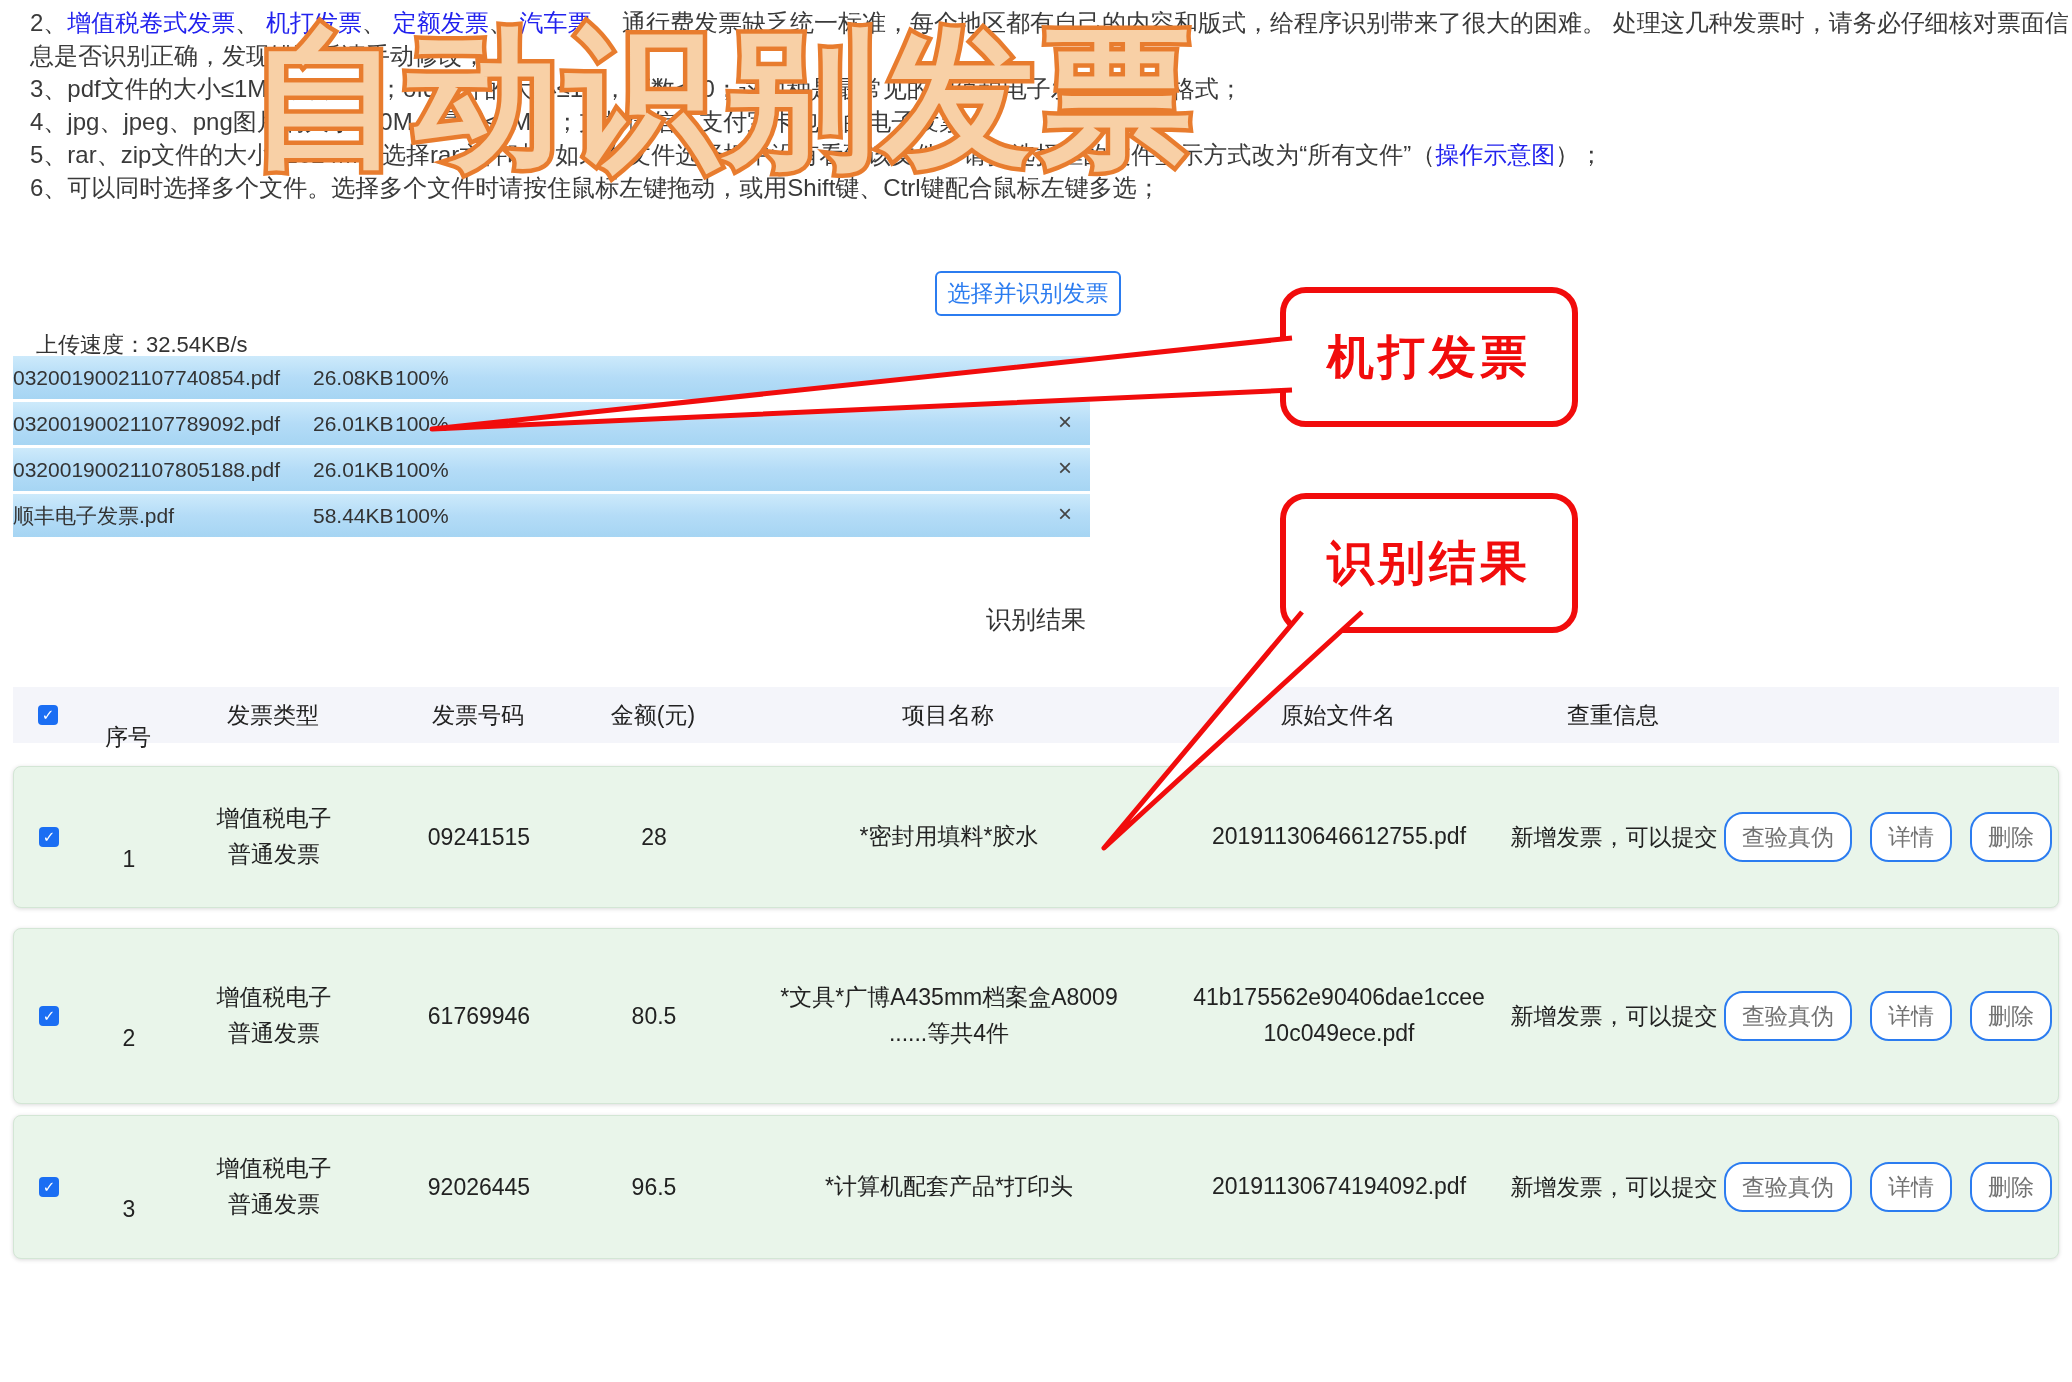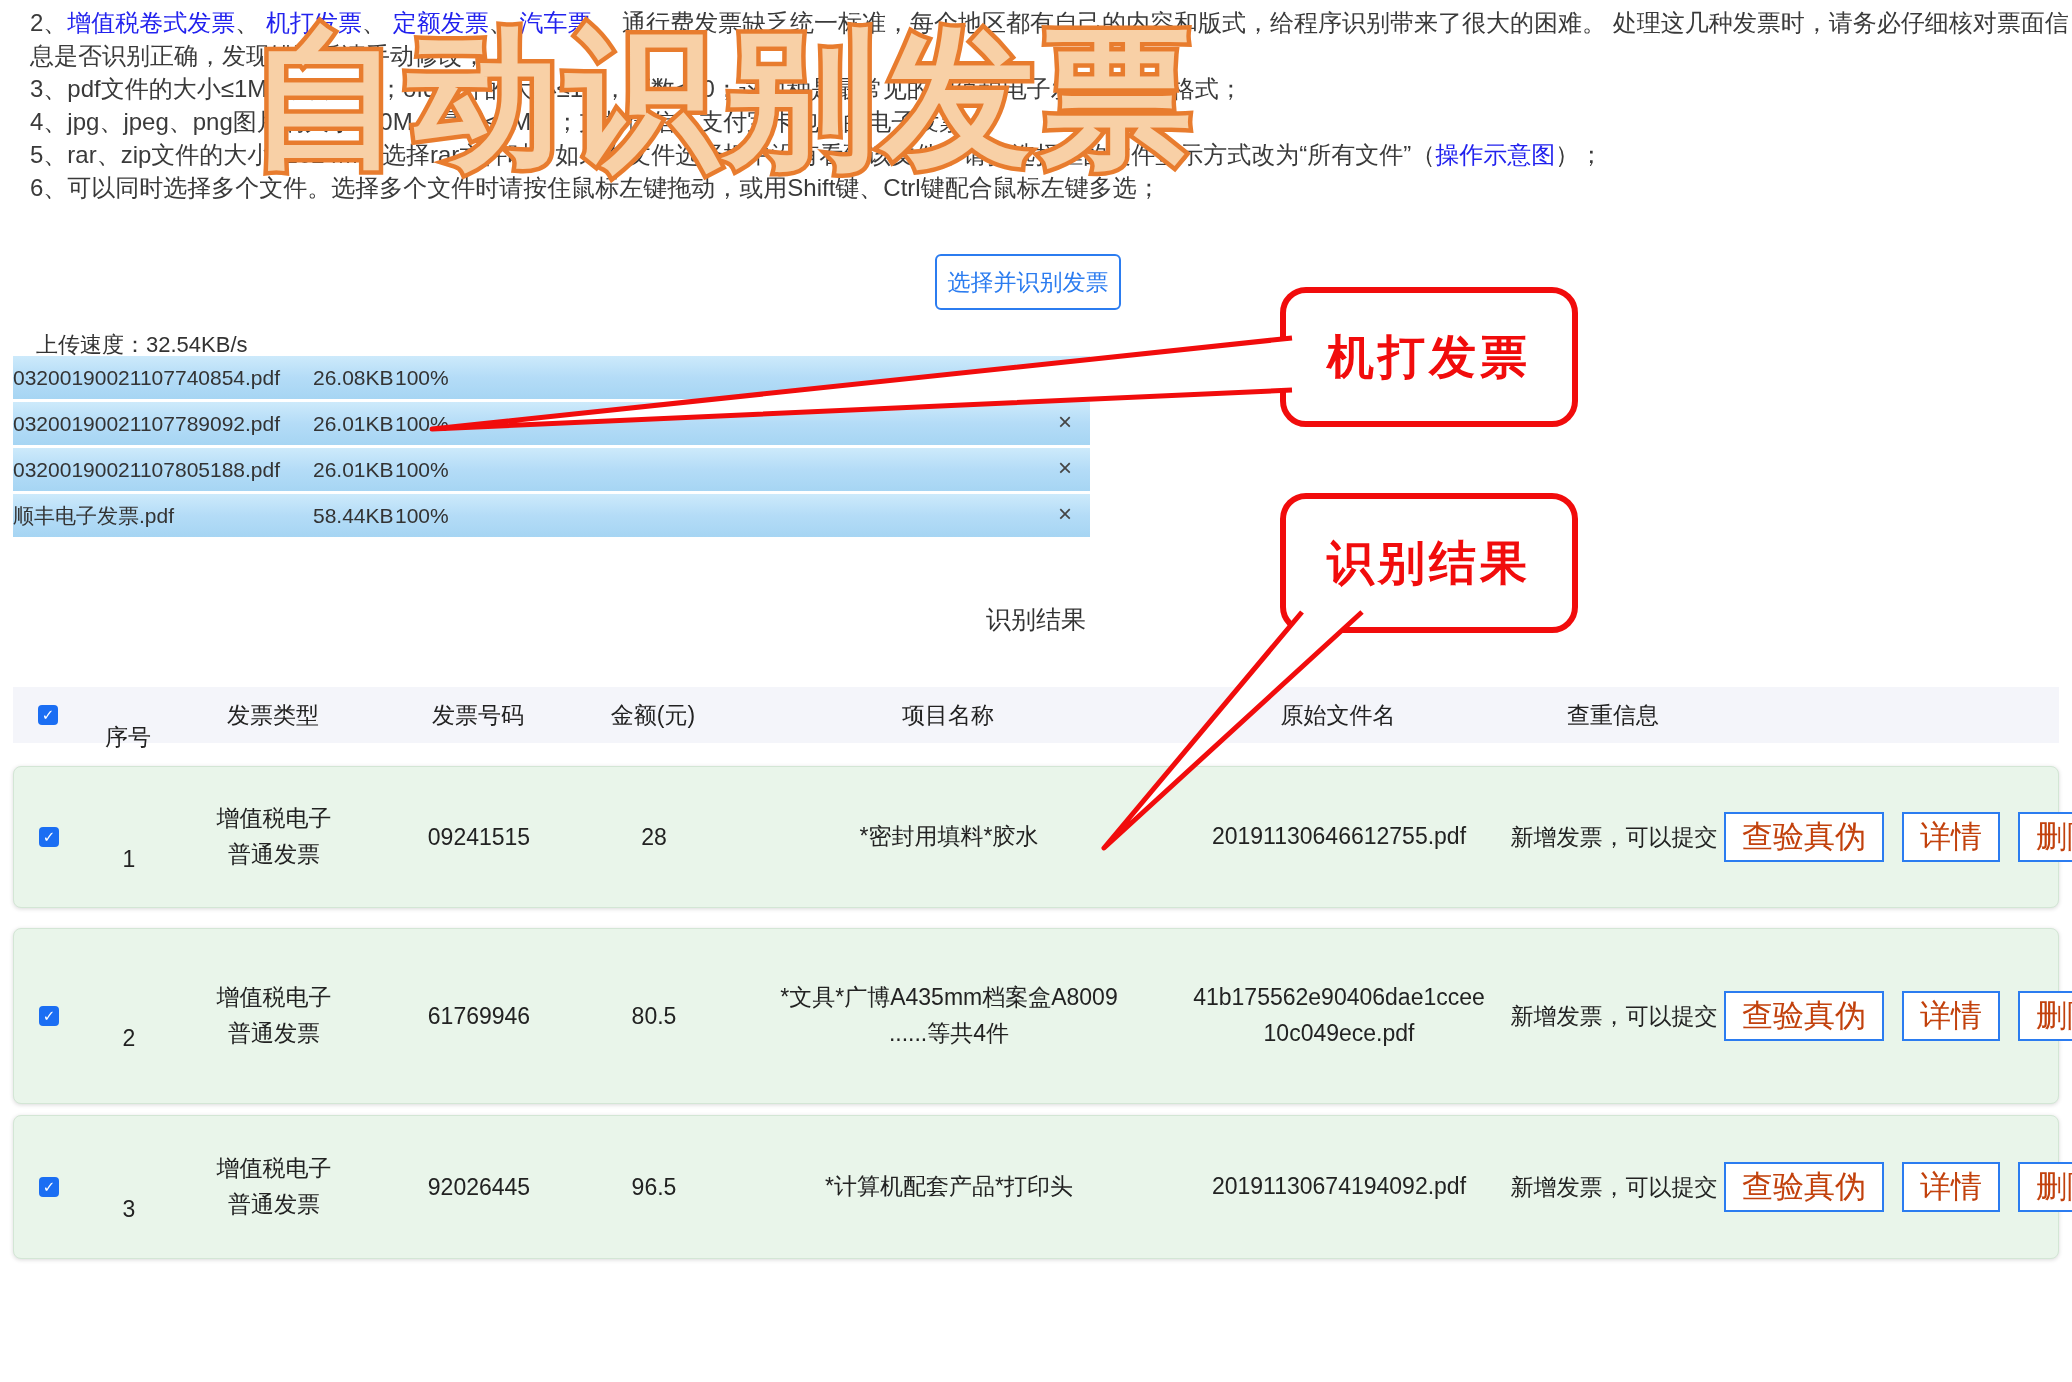--- a/index.html
+++ b/index.html
@@ -10,21 +10,21 @@
   #instructions{position:absolute;left:30px;top:6px;width:2042px;z-index:1;}
   .iline{font-size:24px;line-height:33px;color:#3a3a3a;}
   .tlink{color:#2222ee;cursor:pointer;}
 
   
   #title-overlay{position:absolute;left:250px;top:2px;z-index:3;font-size:152px;font-weight:bold;
     letter-spacing:6px;white-space:nowrap;color:#f8d0a6;-webkit-text-stroke:9px #e87c2e;
     paint-order:stroke fill;line-height:190px;}
 
   
-  #select-btn{position:absolute;left:935px;top:254px;width:186px;height:56px;background:#fff;
+  #select-btn{position:absolute;left:935px;top:271px;width:186px;height:45px;background:#fff;
     border:2px solid #2b7cf0;border-radius:6px;color:#2b7cf0;font-size:23px;cursor:pointer;z-index:2;
     font-family:inherit;}
 
   #upload-speed{position:absolute;left:36px;top:330px;font-size:22px;color:#333;z-index:1;}
 
   
   #queue{position:absolute;left:13px;top:356px;width:1077px;z-index:1;}
   .qrow{position:relative;height:43px;margin-bottom:3px;display:flex;align-items:center;
     font-size:21px;color:#333;background:linear-gradient(180deg,#cdeafb 0%,#b4dcf7 50%,#a6d5f3 100%);}
   .qname{width:300px;}
@@ -50,22 +50,22 @@
   .c6{width:450px;} .c7{width:330px;} .c8{width:220px;} .c9{width:336px;justify-content:flex-start;}
 
   .rrow{position:absolute;left:13px;width:2044px;background:#e9f5ea;border:1px solid #d3e6d5;
     border-radius:8px;box-shadow:0 1px 4px rgba(0,0,0,0.15);display:flex;align-items:center;
     font-size:23px;color:#222;z-index:1;}
   .rrow .type{max-width:124px;line-height:1.55;text-align:center;}
   .rrow .item{white-space:pre-line;line-height:1.55;max-width:440px;}
   .rrow .fname{word-break:break-all;line-height:1.55;padding:0 16px;}
   .check{width:20px;height:20px;background:#1b6ef3;border-radius:4px;color:#fff;font-size:15px;
     display:flex;align-items:center;justify-content:center;font-weight:bold;cursor:pointer;}
-  .abtn{height:50px;border:2px solid #2b7cf0;border-radius:0;background:#fff;color:#c2410c;
-    font-size:31px;padding:0 16px;margin-right:18px;cursor:pointer;font-family:inherit;white-space:nowrap;}
+  .abtn{height:50px;border:2px solid #2b7cf0;border-radius:19px;background:#fff;color:#737373;
+    font-size:23px;padding:0 16px;margin-right:18px;cursor:pointer;font-family:inherit;white-space:nowrap;}
 
   
   #footer{position:absolute;left:0;top:1303px;width:1932px;display:flex;justify-content:center;
     gap:22px;z-index:1;}
   .fbtn{height:56px;border:2px solid #2b7cf0;border-radius:9px;background:#fff;color:#2b7cf0;
     font-size:24px;padding:0 26px;cursor:pointer;font-family:inherit;white-space:nowrap;}
 </style>
 </head>
 <body>
 

